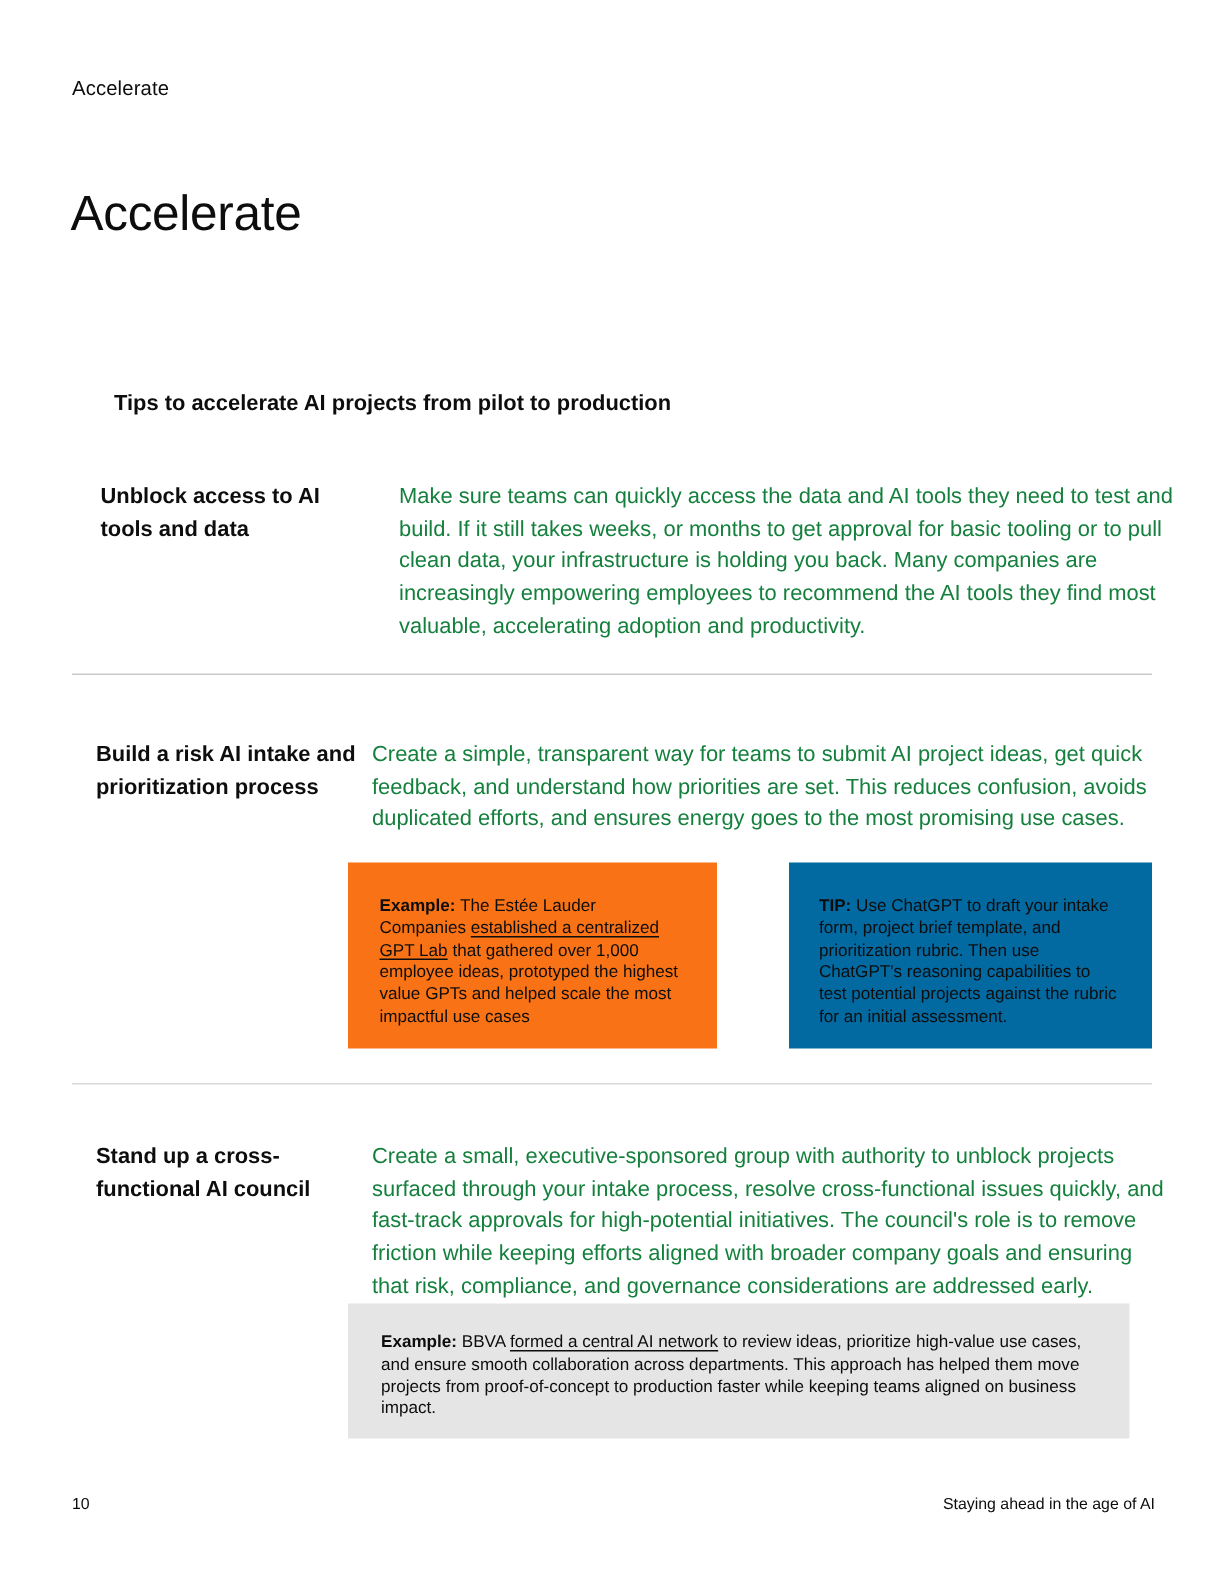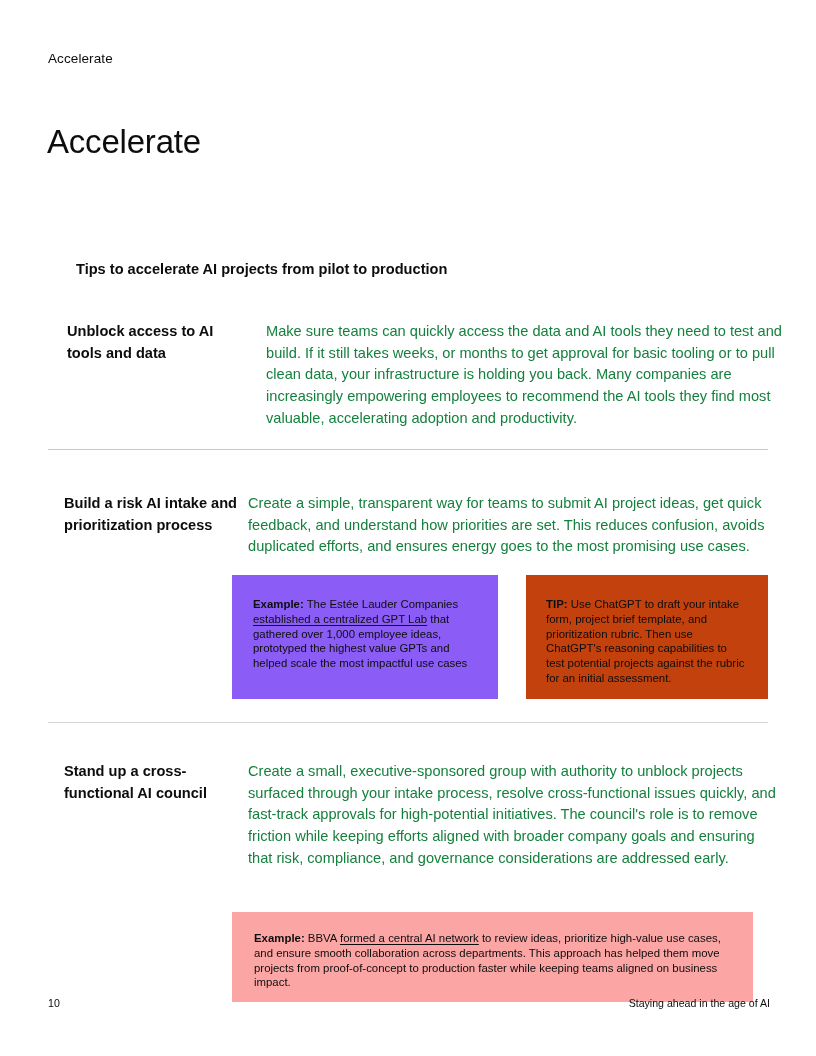--- a/index.html
+++ b/index.html
@@ -122,39 +122,39 @@
   .callout b { font-weight: 700; }
   .callout .lnk {
     text-decoration: underline;
     text-underline-offset: 1.5px;
     color: #0d0d0d;
   }
 
   #callout-example-1 {
     left: 232px;
     top: 575px;
-    width: 266px;
+    width: 246px;
     height: 124px;
-    background: #8b5cf6;
+    background: #f97316;
     padding: 22px 20px 0 21px;
   }
   #callout-tip-1 {
     left: 526px;
     top: 575px;
     width: 242px;
     height: 124px;
-    background: #c2410c;
+    background: #0369a1;
     padding: 22px 20px 0 20px;
   }
   #callout-example-2 {
     left: 232px;
-    top: 912px;
+    top: 869px;
     width: 521px;
     height: 90px;
-    background: #fca5a5;
+    background: #e5e5e5;
     padding: 19px 22px 0 22px;
   }
 
   
   .footer-page-number {
     position: absolute;
     left: 48px;
     top: 996px;
     font-size: 10.6px;
     line-height: 14px;

